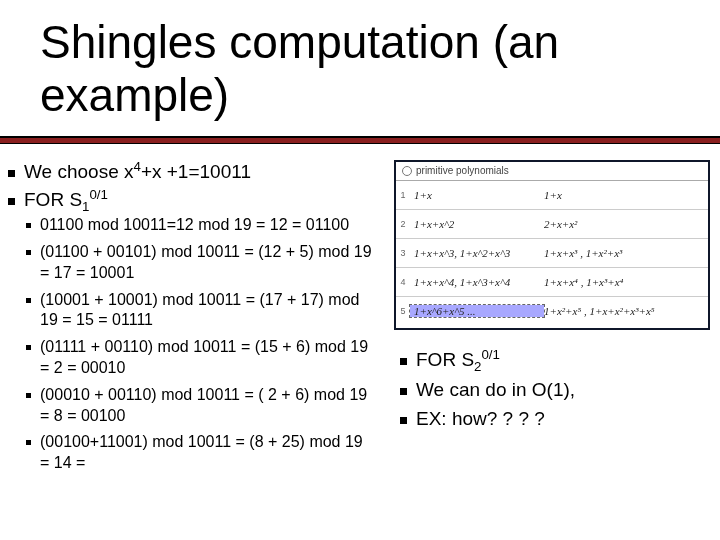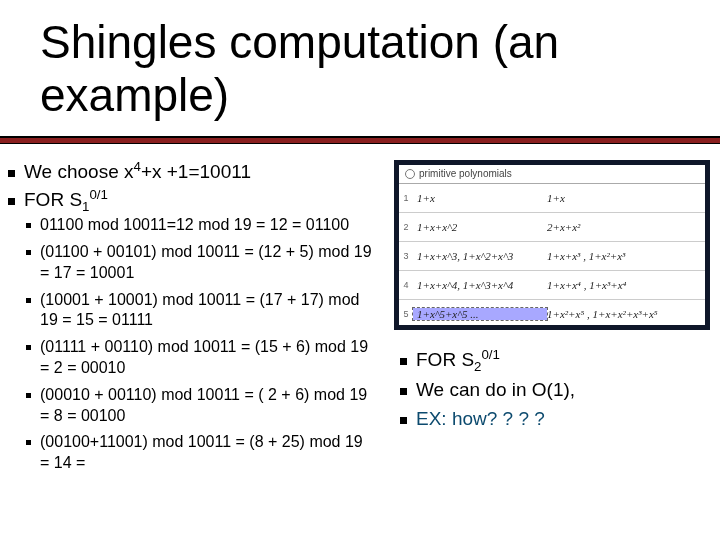--- a/index.html
+++ b/index.html
@@ -85,25 +85,25 @@
     content: "";
     position: absolute;
     left: 24px;
     top: 8px;
     width: 5px;
     height: 5px;
     background: #000;
   }
   sup { font-size: 0.7em; vertical-align: super; line-height: 0; }
   sub { font-size: 0.7em; vertical-align: sub; line-height: 0; }
-  .red { color: #0c4a6e; }
+  .red { color: #000000; }
   .chart-img {
     width: 316px;
     height: 170px;
-    border: 5px solid #0f172a;
+    border: 2px solid #0f172a;
     box-sizing: border-box;
     margin-bottom: 18px;
     position: relative;
     background: #fff;
   }
   .chart-header {
     height: 18px;
     border-bottom: 1px solid #aaa;
     display: flex;
     align-items: center;
@@ -219,21 +219,21 @@
             <div class="formula">1+x+x^3, 1+x^2+x^3</div>
             <div class="render">1+x+x³ , 1+x²+x³</div>
           </div>
           <div class="chart-row">
             <div class="idx">4</div>
             <div class="formula">1+x+x^4, 1+x^3+x^4</div>
             <div class="render">1+x+x⁴ , 1+x³+x⁴</div>
           </div>
           <div class="chart-row sel last-row">
             <div class="idx">5</div>
-            <div class="formula">1+x^5+x^5 ...</div>
+            <div class="formula">1+x^6+x^5 ...</div>
             <div class="render">1+x²+x⁵ , 1+x+x²+x³+x⁵</div>
           </div>
         </div>
       </div>
 
       <div class="rb1">
         <span>FOR S</span><sub>2</sub><sup>0/1</sup>
       </div>
       <div class="rb1">
         <span>We can do in O(1),</span>

